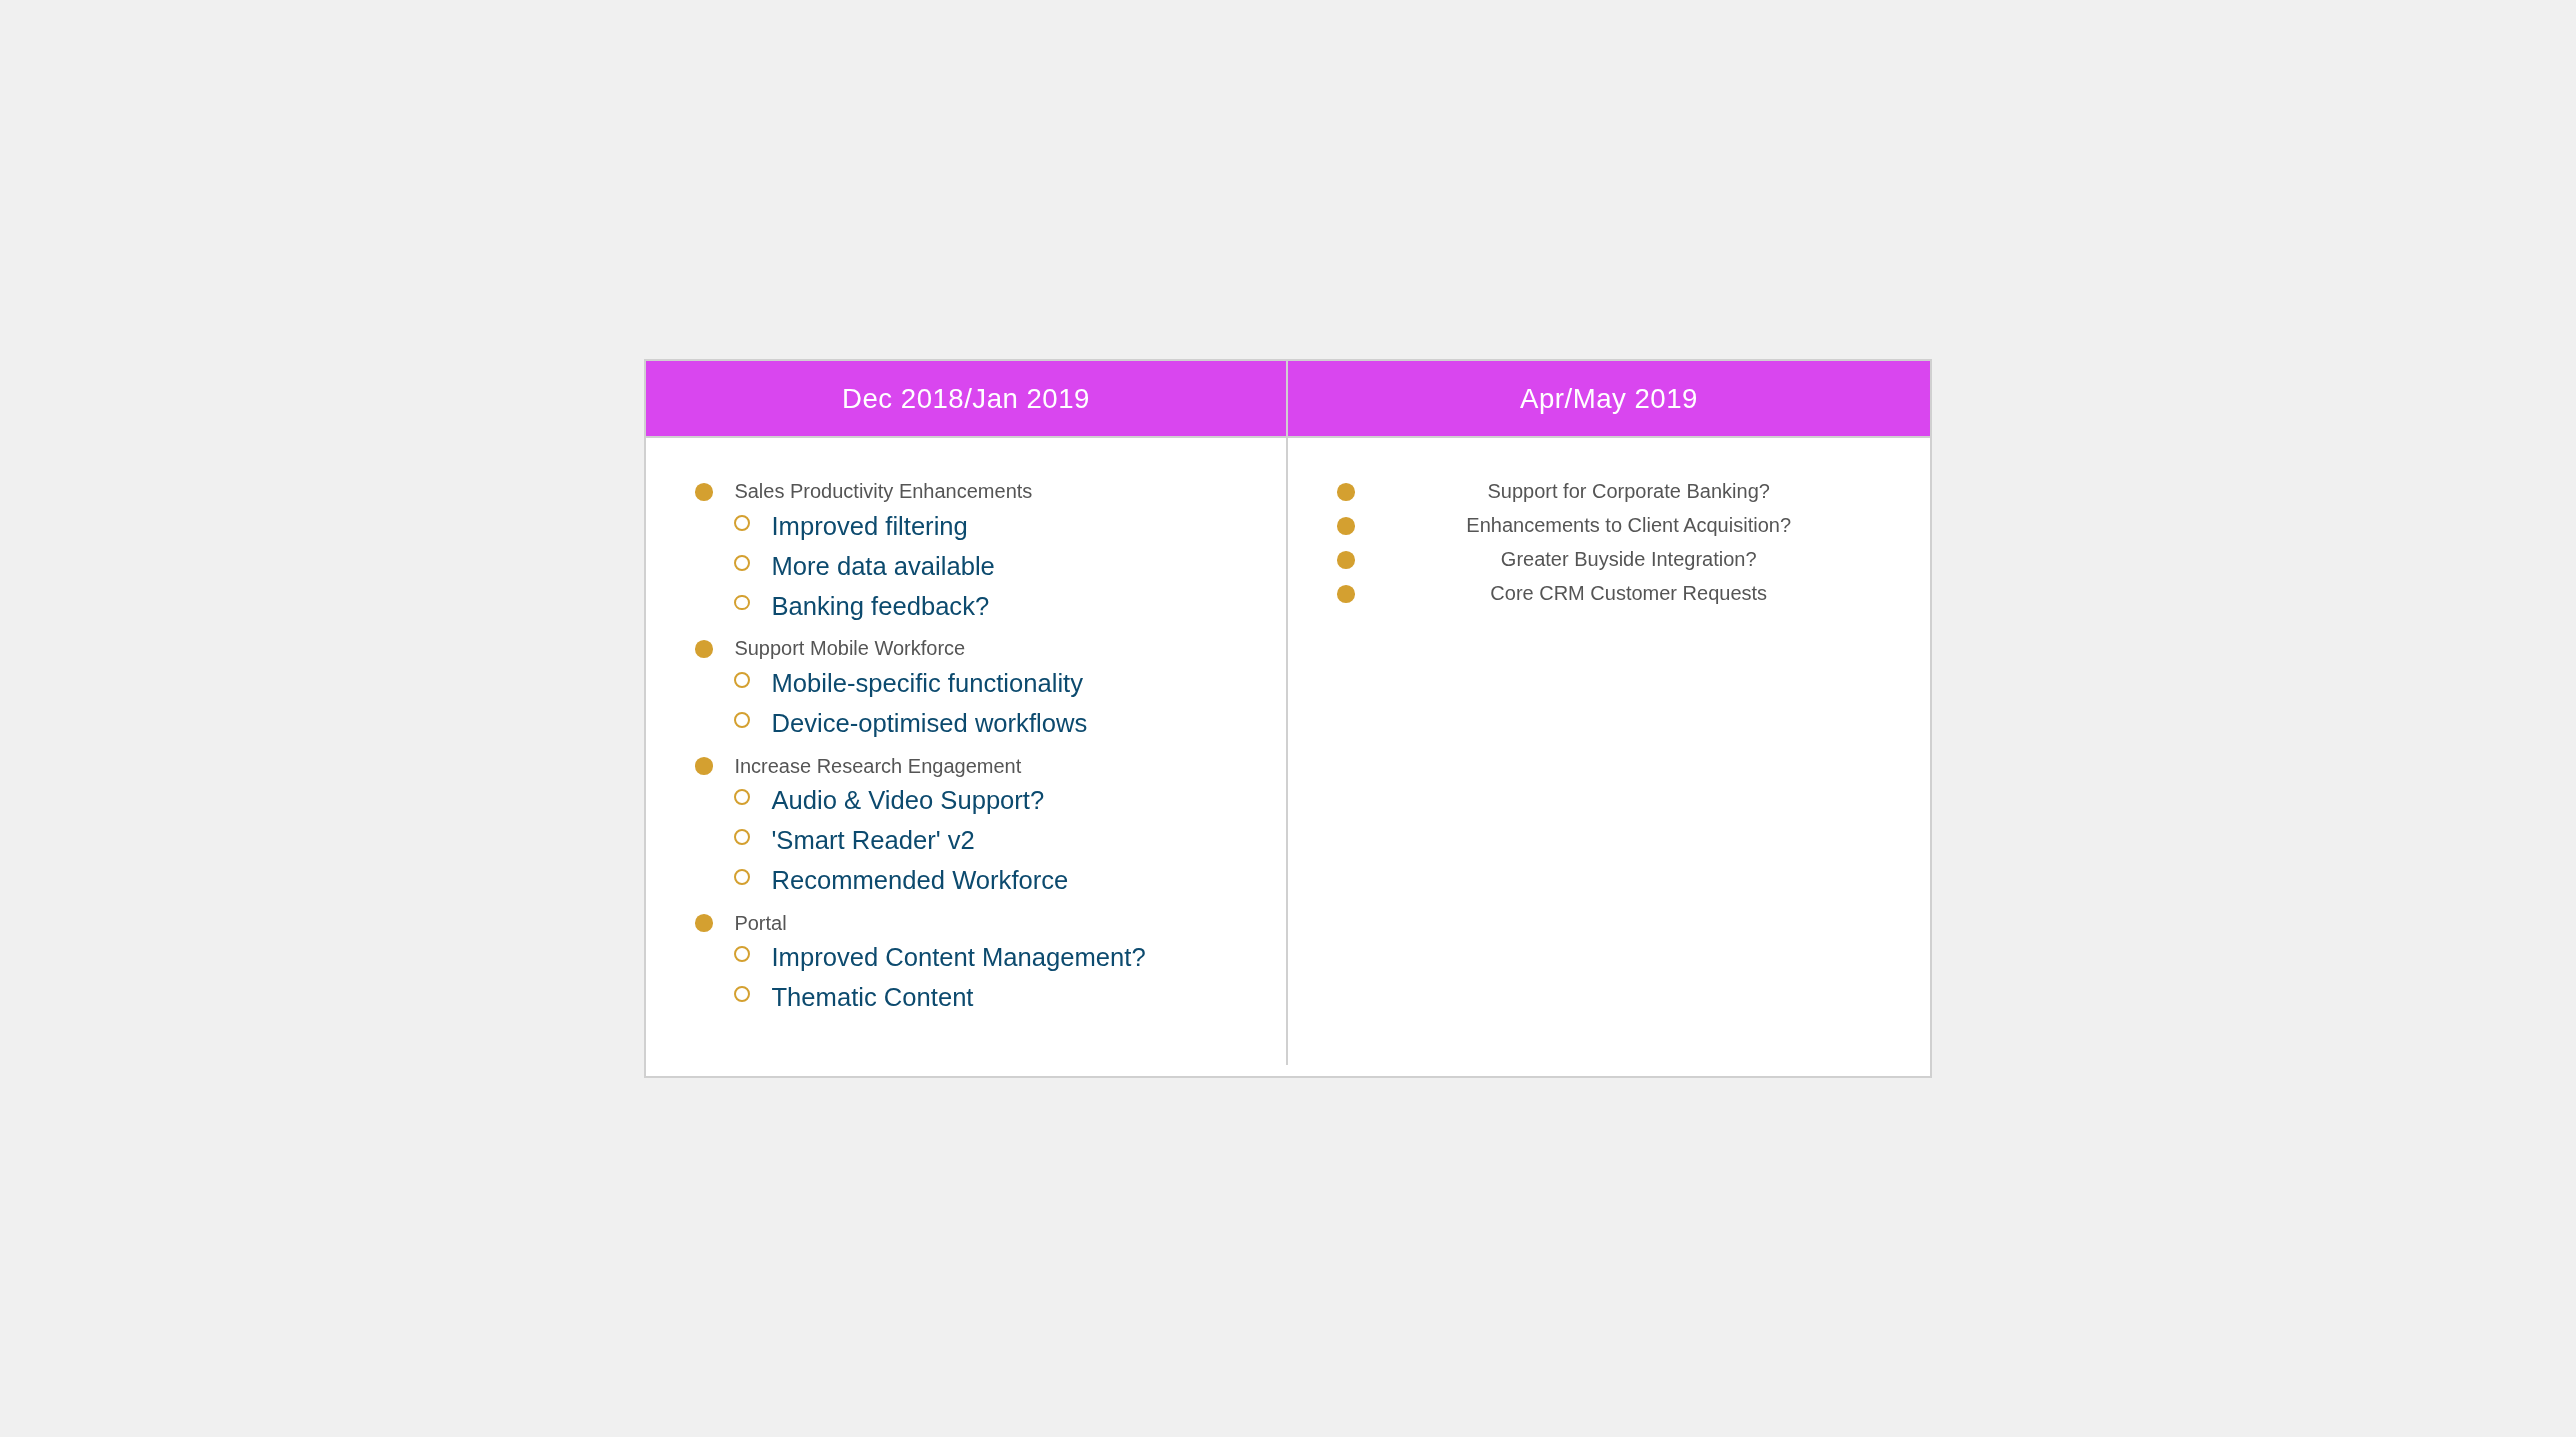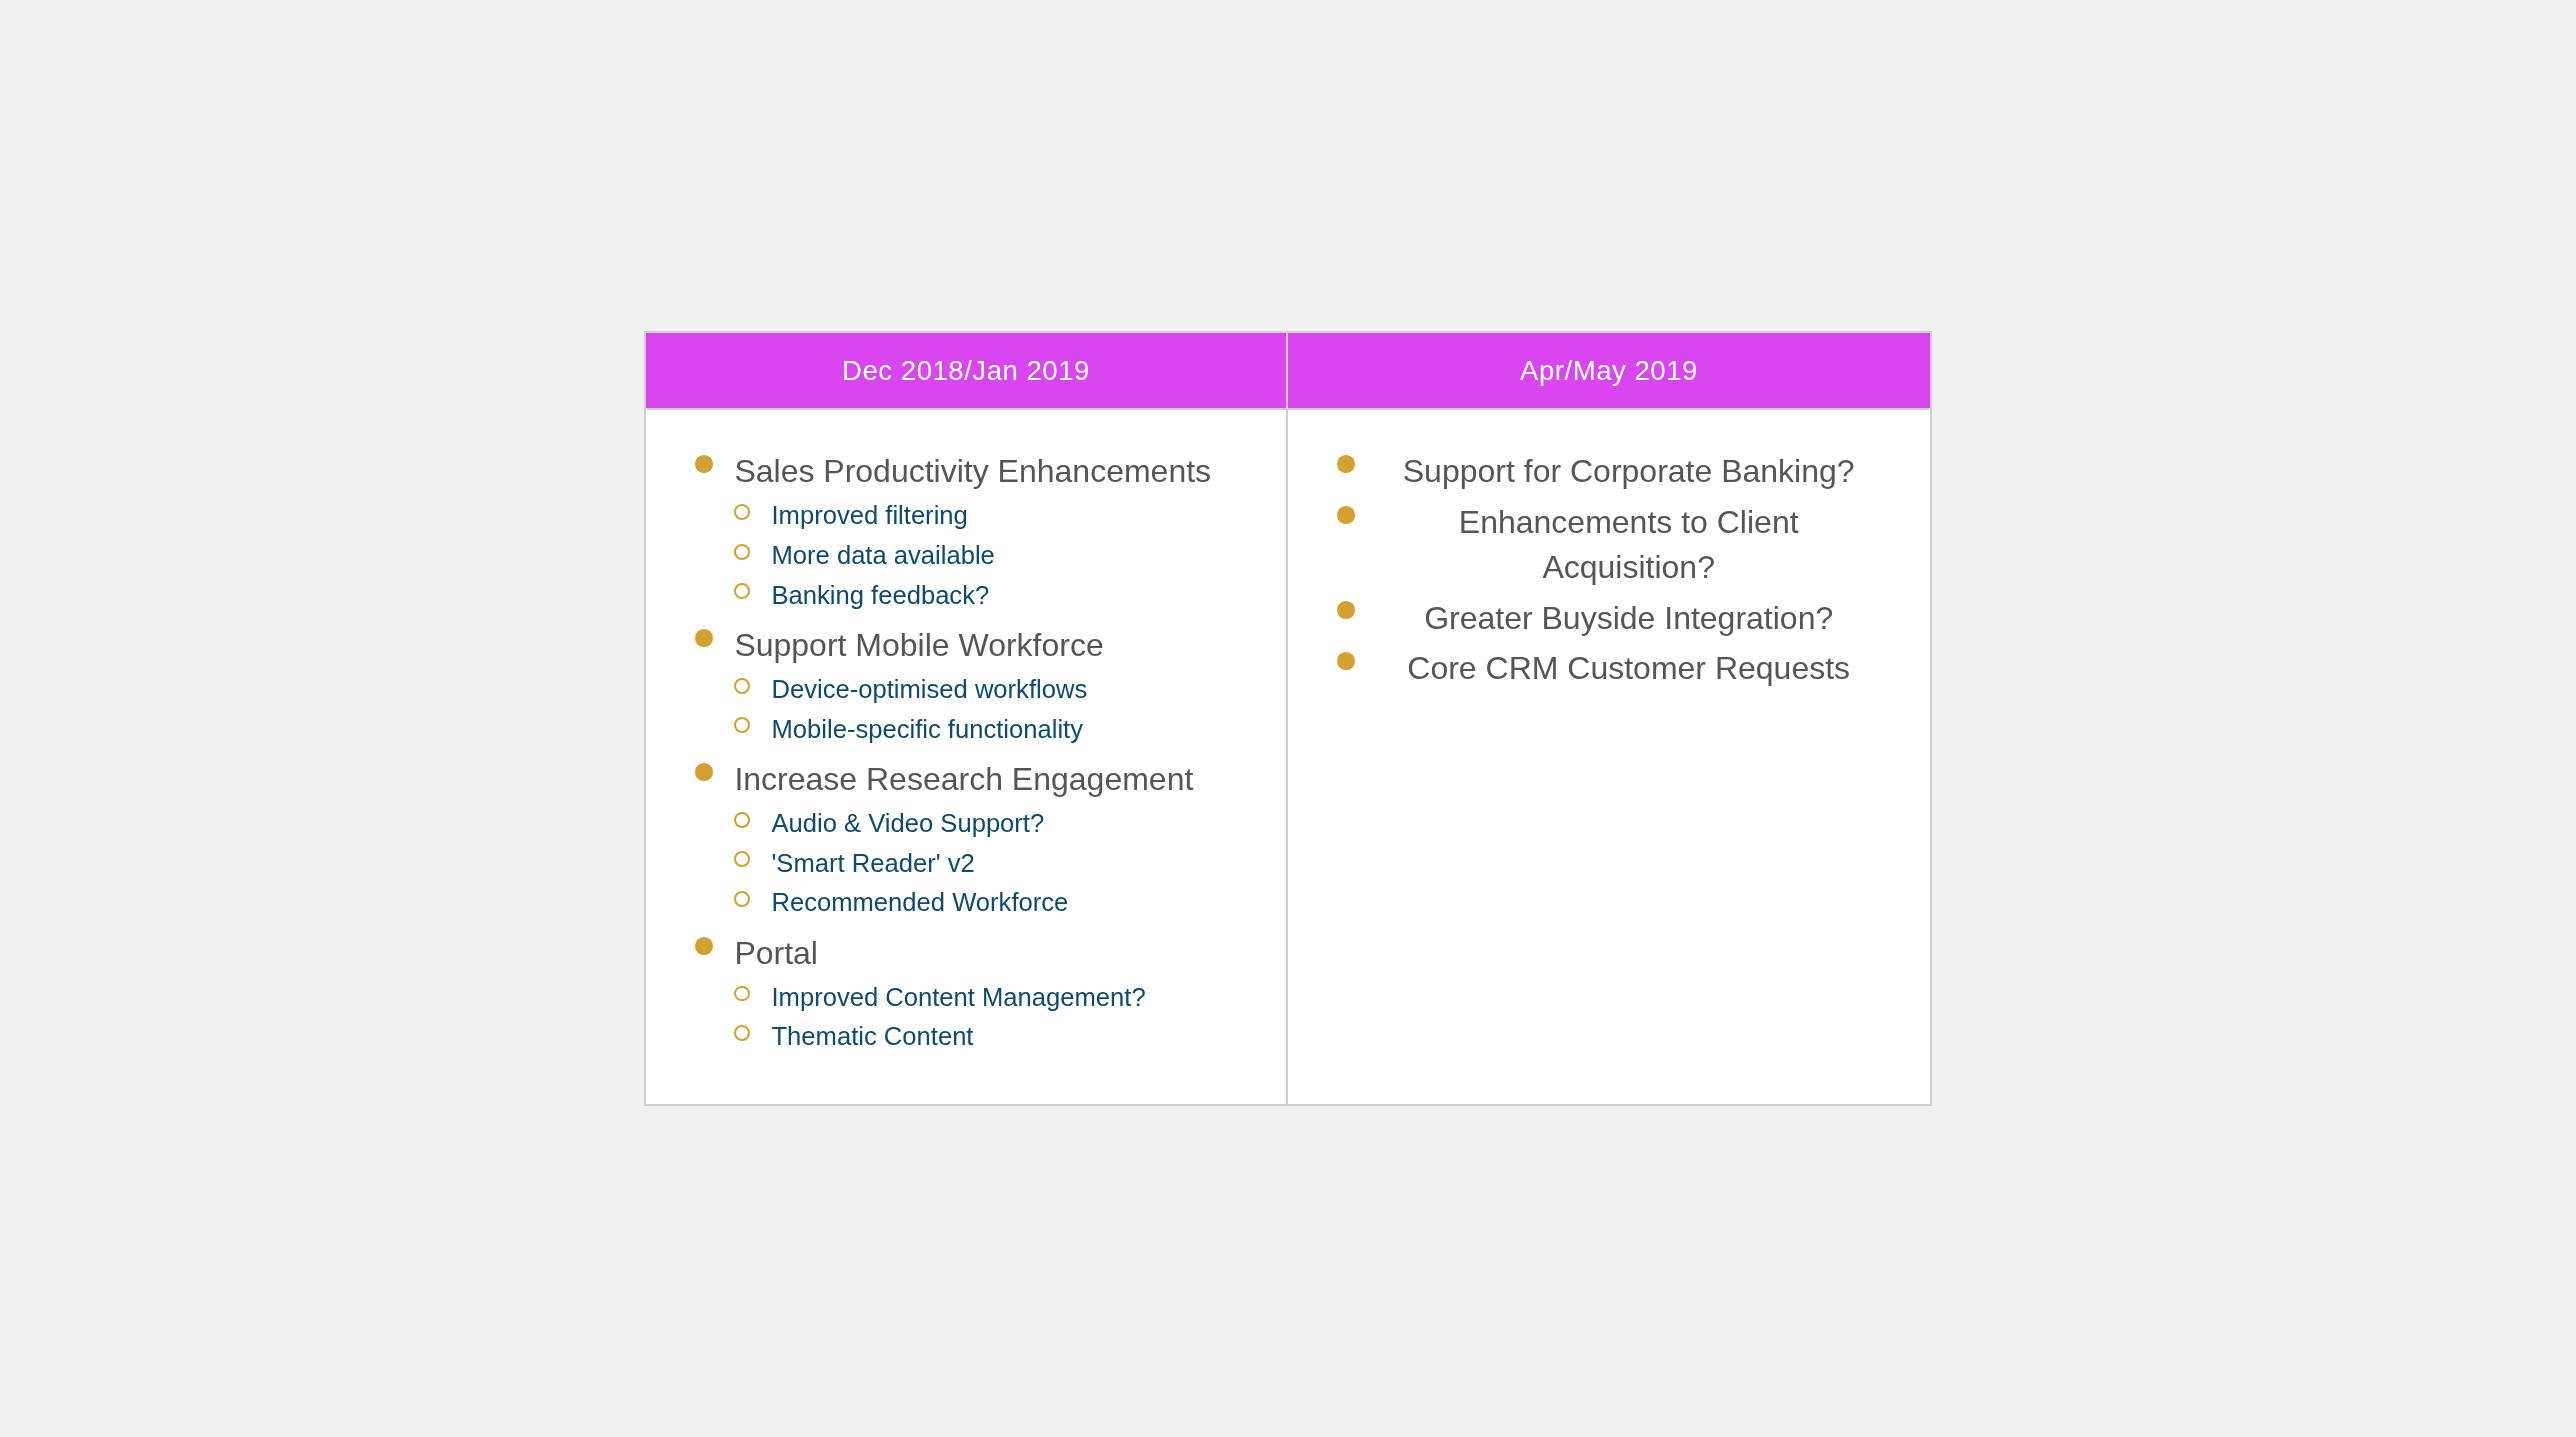--- a/index.html
+++ b/index.html
@@ -75,21 +75,21 @@
       margin: 0;
     }
 
     .list-primary > li {
       margin-bottom: 5.9px;
     }
 
     .primary-item {
       display: flex;
       align-items: flex-start;
-      font-size: 32px;
+      font-size: 20px;
       color: #555555;
       font-weight: 400;
       line-height: 1.4;
       margin-bottom: 3.9px;
     }
 
     .bullet-filled {
       display: inline-block;
       width: 17.7px;
       height: 17.7px;
@@ -178,27 +178,27 @@
           </li>
           <li>
             <div class="primary-item">
               <span class="bullet-filled"></span>
               <span class="item-text">Support Mobile Workforce</span>
             </div>
             <ul class="sub-list">
               <li>
                 <div class="sub-item">
                   <span class="bullet-empty"></span>
+                  <span class="item-text">Mobile-specific functionality</span>
+                </div>
+              </li>
+              <li>
+                <div class="sub-item">
+                  <span class="bullet-empty"></span>
                   <span class="item-text">Device-optimised workflows</span>
-                </div>
-              </li>
-              <li>
-                <div class="sub-item">
-                  <span class="bullet-empty"></span>
-                  <span class="item-text">Mobile-specific functionality</span>
                 </div>
               </li>
             </ul>
           </li>
           <li>
             <div class="primary-item">
               <span class="bullet-filled"></span>
               <span class="item-text">Increase Research Engagement</span>
             </div>
             <ul class="sub-list">

